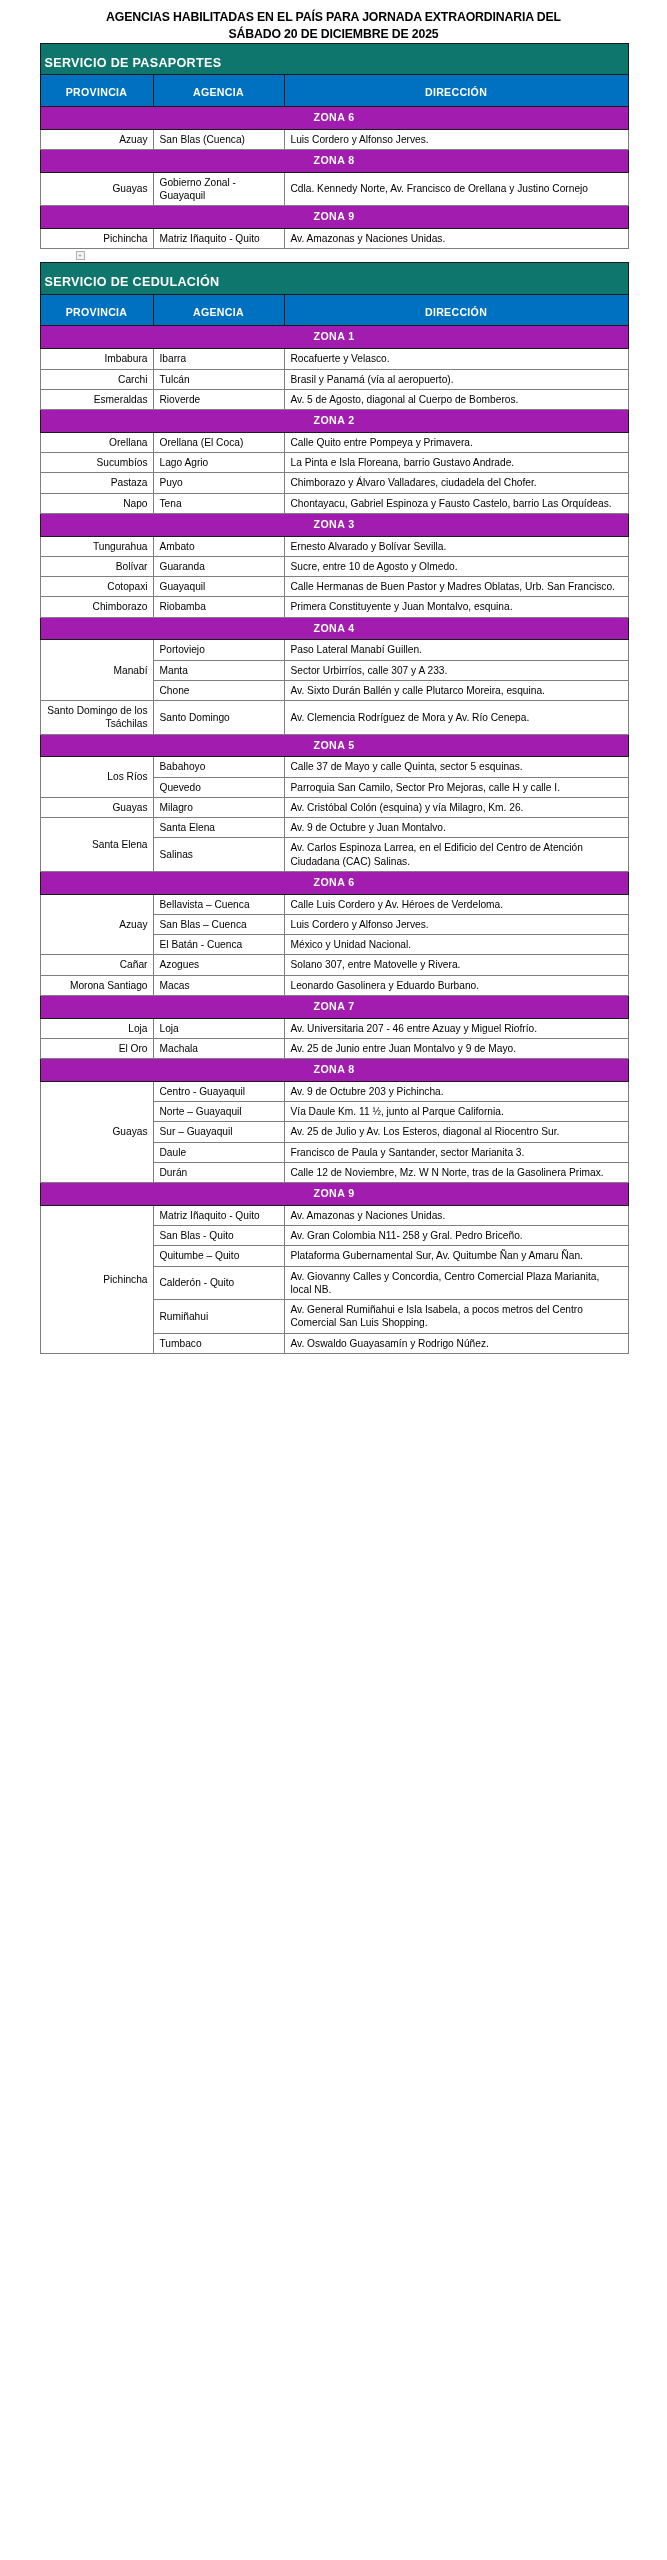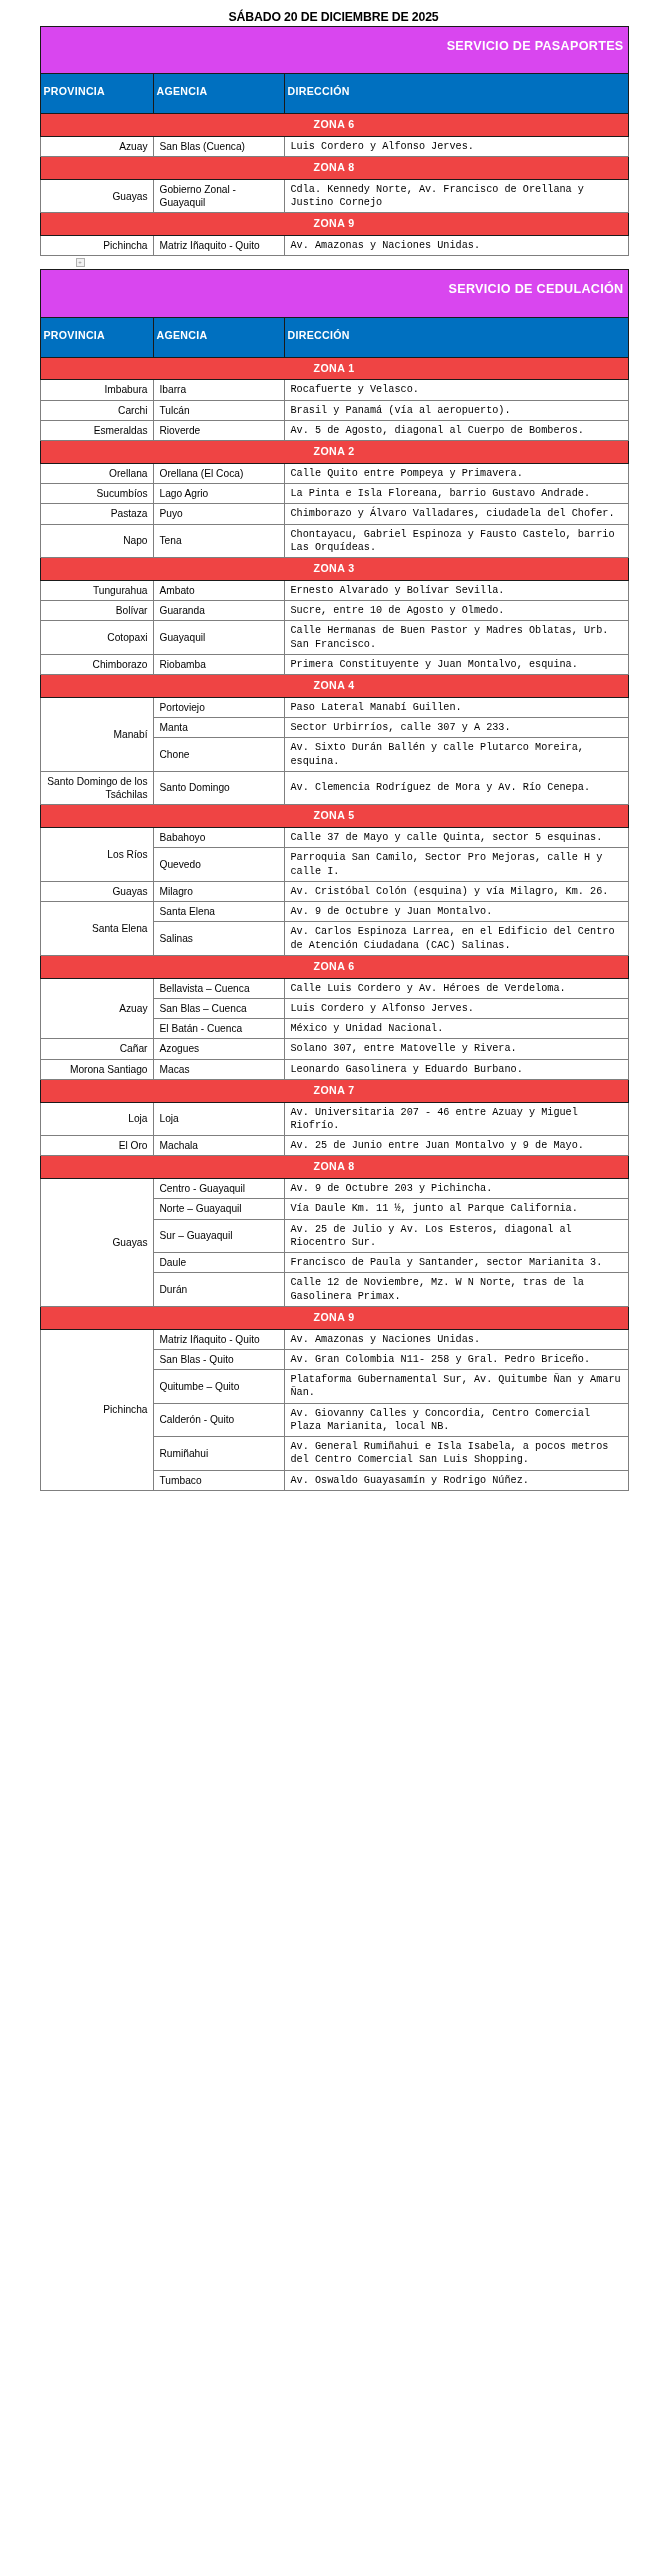--- a/index.html
+++ b/index.html
@@ -56,44 +56,45 @@
     background: #ffffff;
   }
 
   
   col.c-prov { width: 113px; }
   col.c-agen { width: 131px; }
   col.c-dir  { width: 344px; }
 
   
   tr.banner td {
-    background: #d946ef;
+    background: #0f766e;
     color: #ffffff;
     font-weight: bold;
     font-size: 12.6px;
-    text-align: right;
+    text-align: left;
     letter-spacing: 0.3px;
-    padding: 11px 4px 19px 4px;
+    padding: 11px 4px 3px 4px;
     border: 1.6px solid #1a1a1a;
   }
 
   
   tr.colhead td {
     background: #0070c0;
     color: #ffffff;
     font-weight: bold;
     font-size: 10.6px;
+    text-align: center;
     letter-spacing: 0.3px;
-    padding: 11px 3px 14px 3px;
+    padding: 11px 3px 6px 3px;
     border: 1.4px solid #1a1a1a;
   }
 
   
   tr.zone td {
-    background: #ef4444;
+    background: #a21caf;
     color: #ffffff;
     font-weight: bold;
     font-size: 10.6px;
     text-align: center;
     letter-spacing: 0.4px;
     padding: 4px 4px 4px 4px;
     border-top: 1.4px solid #1a1a1a;
     border-bottom: 1.4px solid #1a1a1a;
     border-left: 1.4px solid #1a1a1a;
     border-right: 1.4px solid #1a1a1a;
@@ -102,21 +103,20 @@
   
   td.prov {
     font-weight: normal;
     border-left: 1.5px solid #3f3f3f;
     text-align: right;
   }
   td.agen { font-weight: normal; }
   td.dir  {
     font-weight: normal;
     border-right: 1.5px solid #3f3f3f;
-    font-family: Liberation Mono, monospace;
   }
 
   
   .tbl-gap {
     height: 13px;
     position: relative;
   }
   .anchor-mark {
     position: absolute;
     left: 36px;
@@ -131,20 +131,21 @@
     background: #f2f2f2;
   }
   .bottom-pad { height: 36px; }
 </style>
 </head>
 <body>
 
 <div class="page">
 
   <h1 class="doc-title">
+    <span class="line">AGENCIAS HABILITADAS EN EL PAÍS PARA JORNADA EXTRAORDINARIA DEL</span>
     <span class="line">SÁBADO 20 DE DICIEMBRE DE 2025</span>
   </h1>
 
   <div class="tbl-wrap">
     <div id="tables-root">
         <table class="sched">
           <colgroup>
             <col class="c-prov">
             <col class="c-agen">
             <col class="c-dir">

